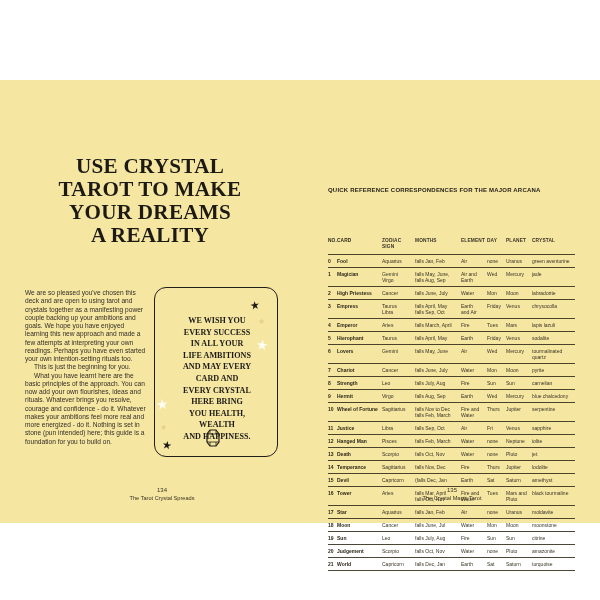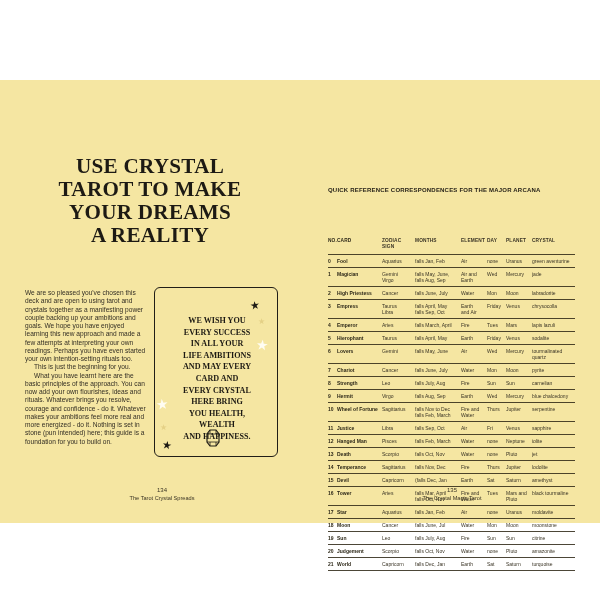--- a/index.html
+++ b/index.html
@@ -9,21 +9,21 @@
 
   
   .title{position:absolute;left:0;top:74px;width:300px;text-align:center;
          font-family:"Liberation Serif",serif;font-weight:bold;color:#1d1a14;
          font-size:22px;line-height:23px;letter-spacing:.3px;transform:scaleX(.96);}
   .body-text{position:absolute;left:25px;top:209px;width:123px;color:#332e24;
              font-size:6.6px;line-height:8.25px;text-align:left;}
   .body-text p{margin:0;}
   .body-text p.ind{text-indent:9px;}
   .wish-box{position:absolute;left:154px;top:207px;width:124px;height:170px;
-            border:1.5px solid #211e17;border-radius:6px;box-sizing:border-box;}
+            border:1.5px solid #211e17;border-radius:12px;box-sizing:border-box;}
   .wish-text{position:absolute;left:14px;top:27px;width:96px;text-align:center;
              font-family:"Liberation Serif",serif;font-weight:bold;color:#1d1a14;
              font-size:8.4px;line-height:11.6px;white-space:pre-line;transform:scaleX(.97);}
   .star{position:absolute;line-height:1;}
   .star-black{color:#1e1b14;}
   .star-white{color:#FFFDF2;}
   .star-tan{color:#E4D086;}
   .gem{position:absolute;left:206px;top:349px;}
 
   

